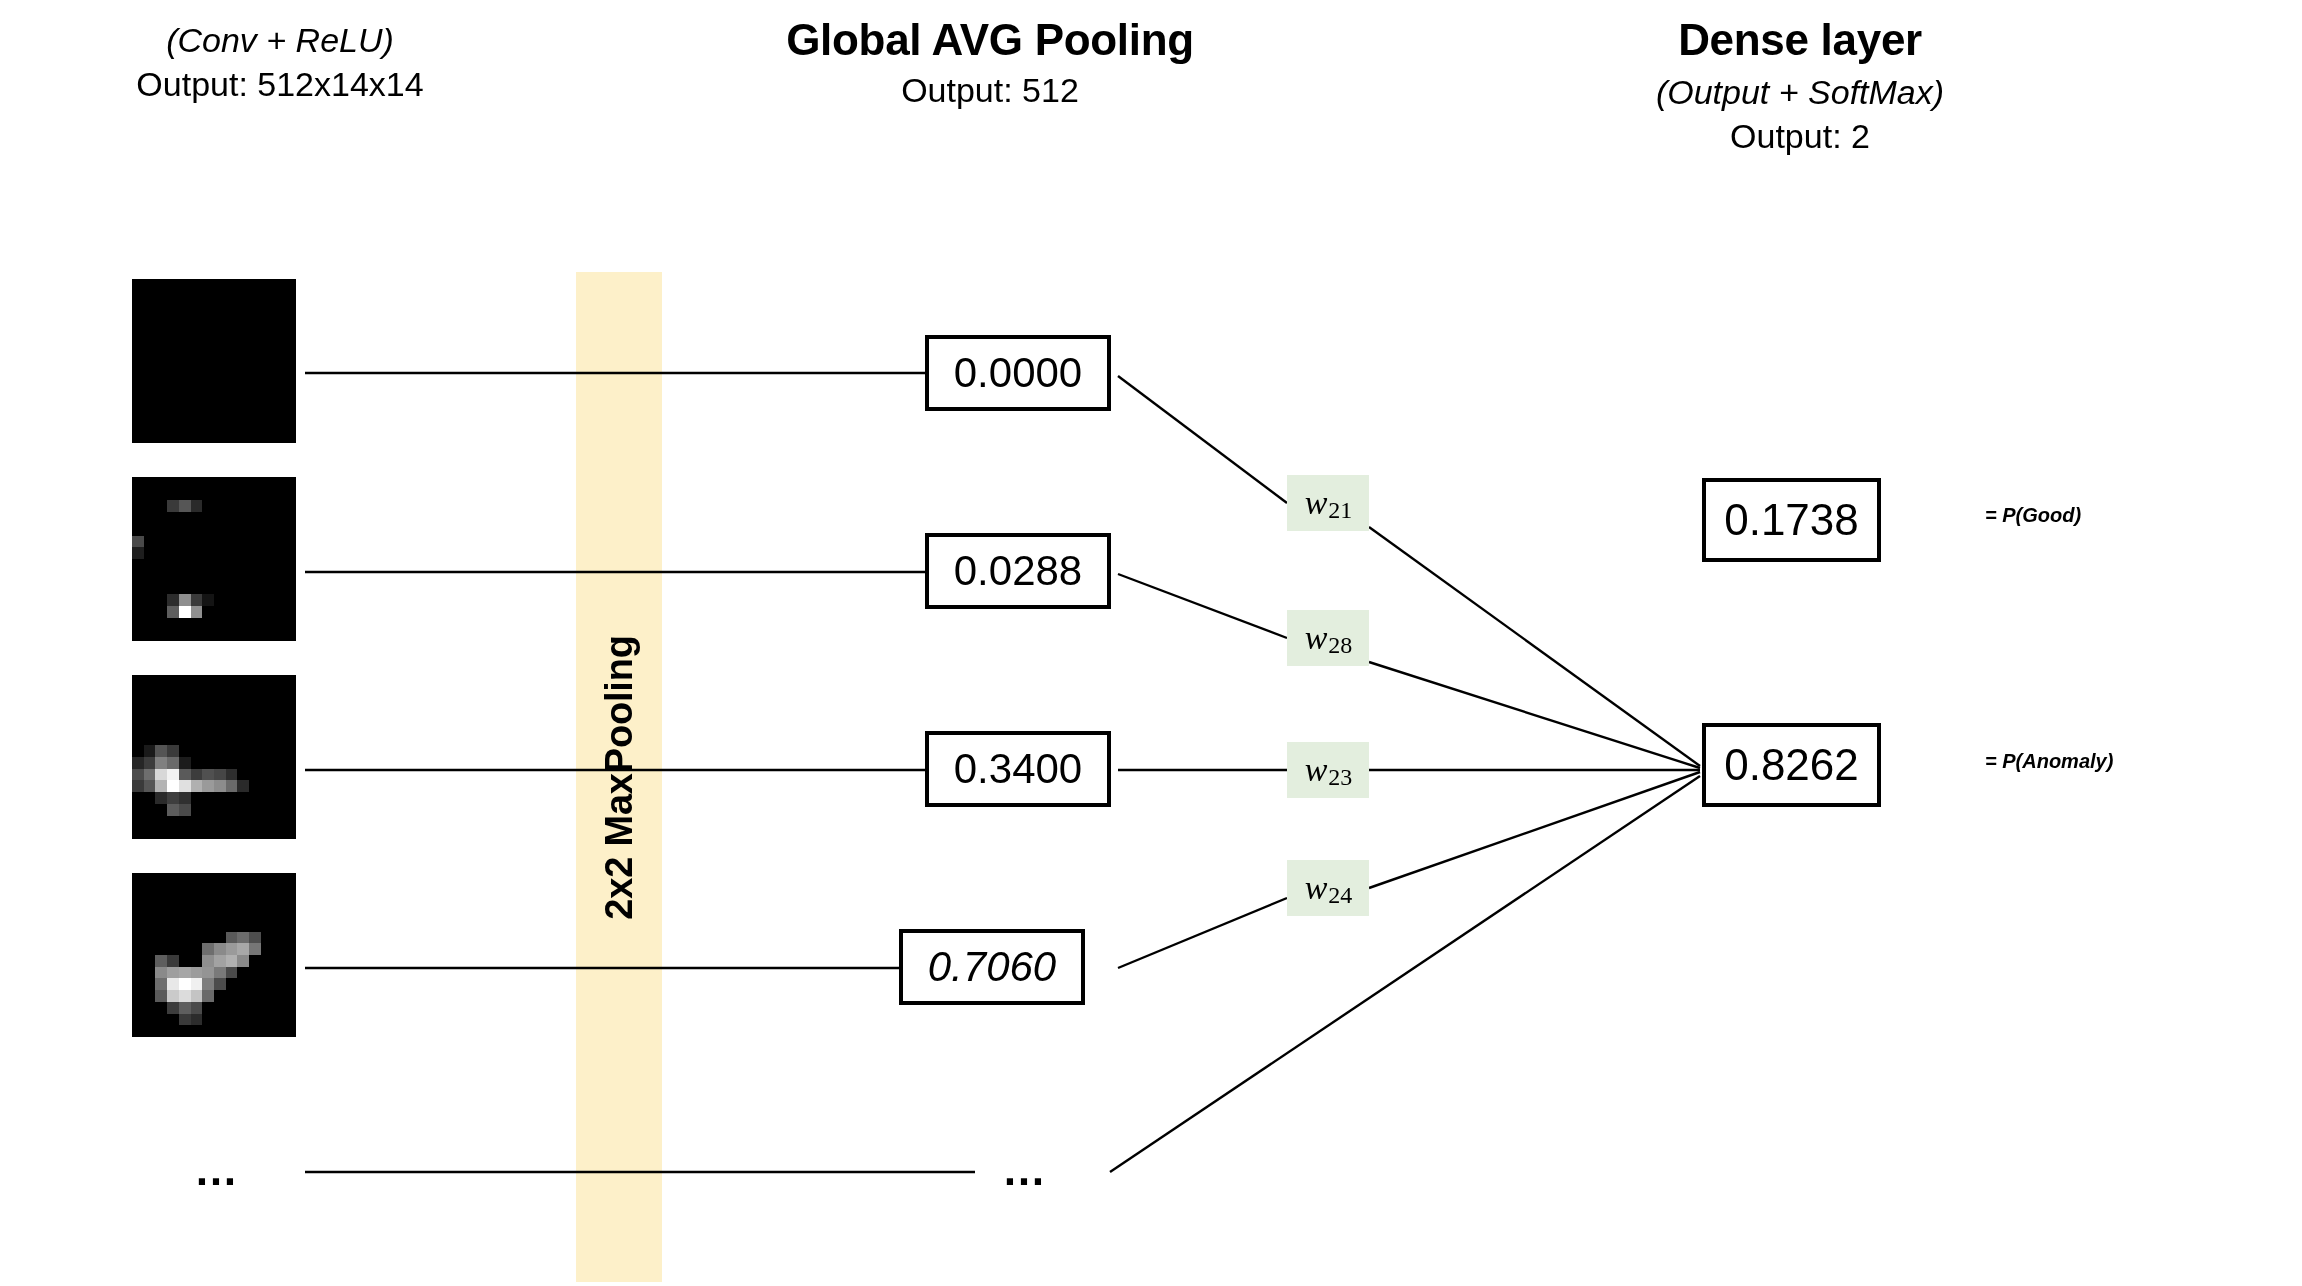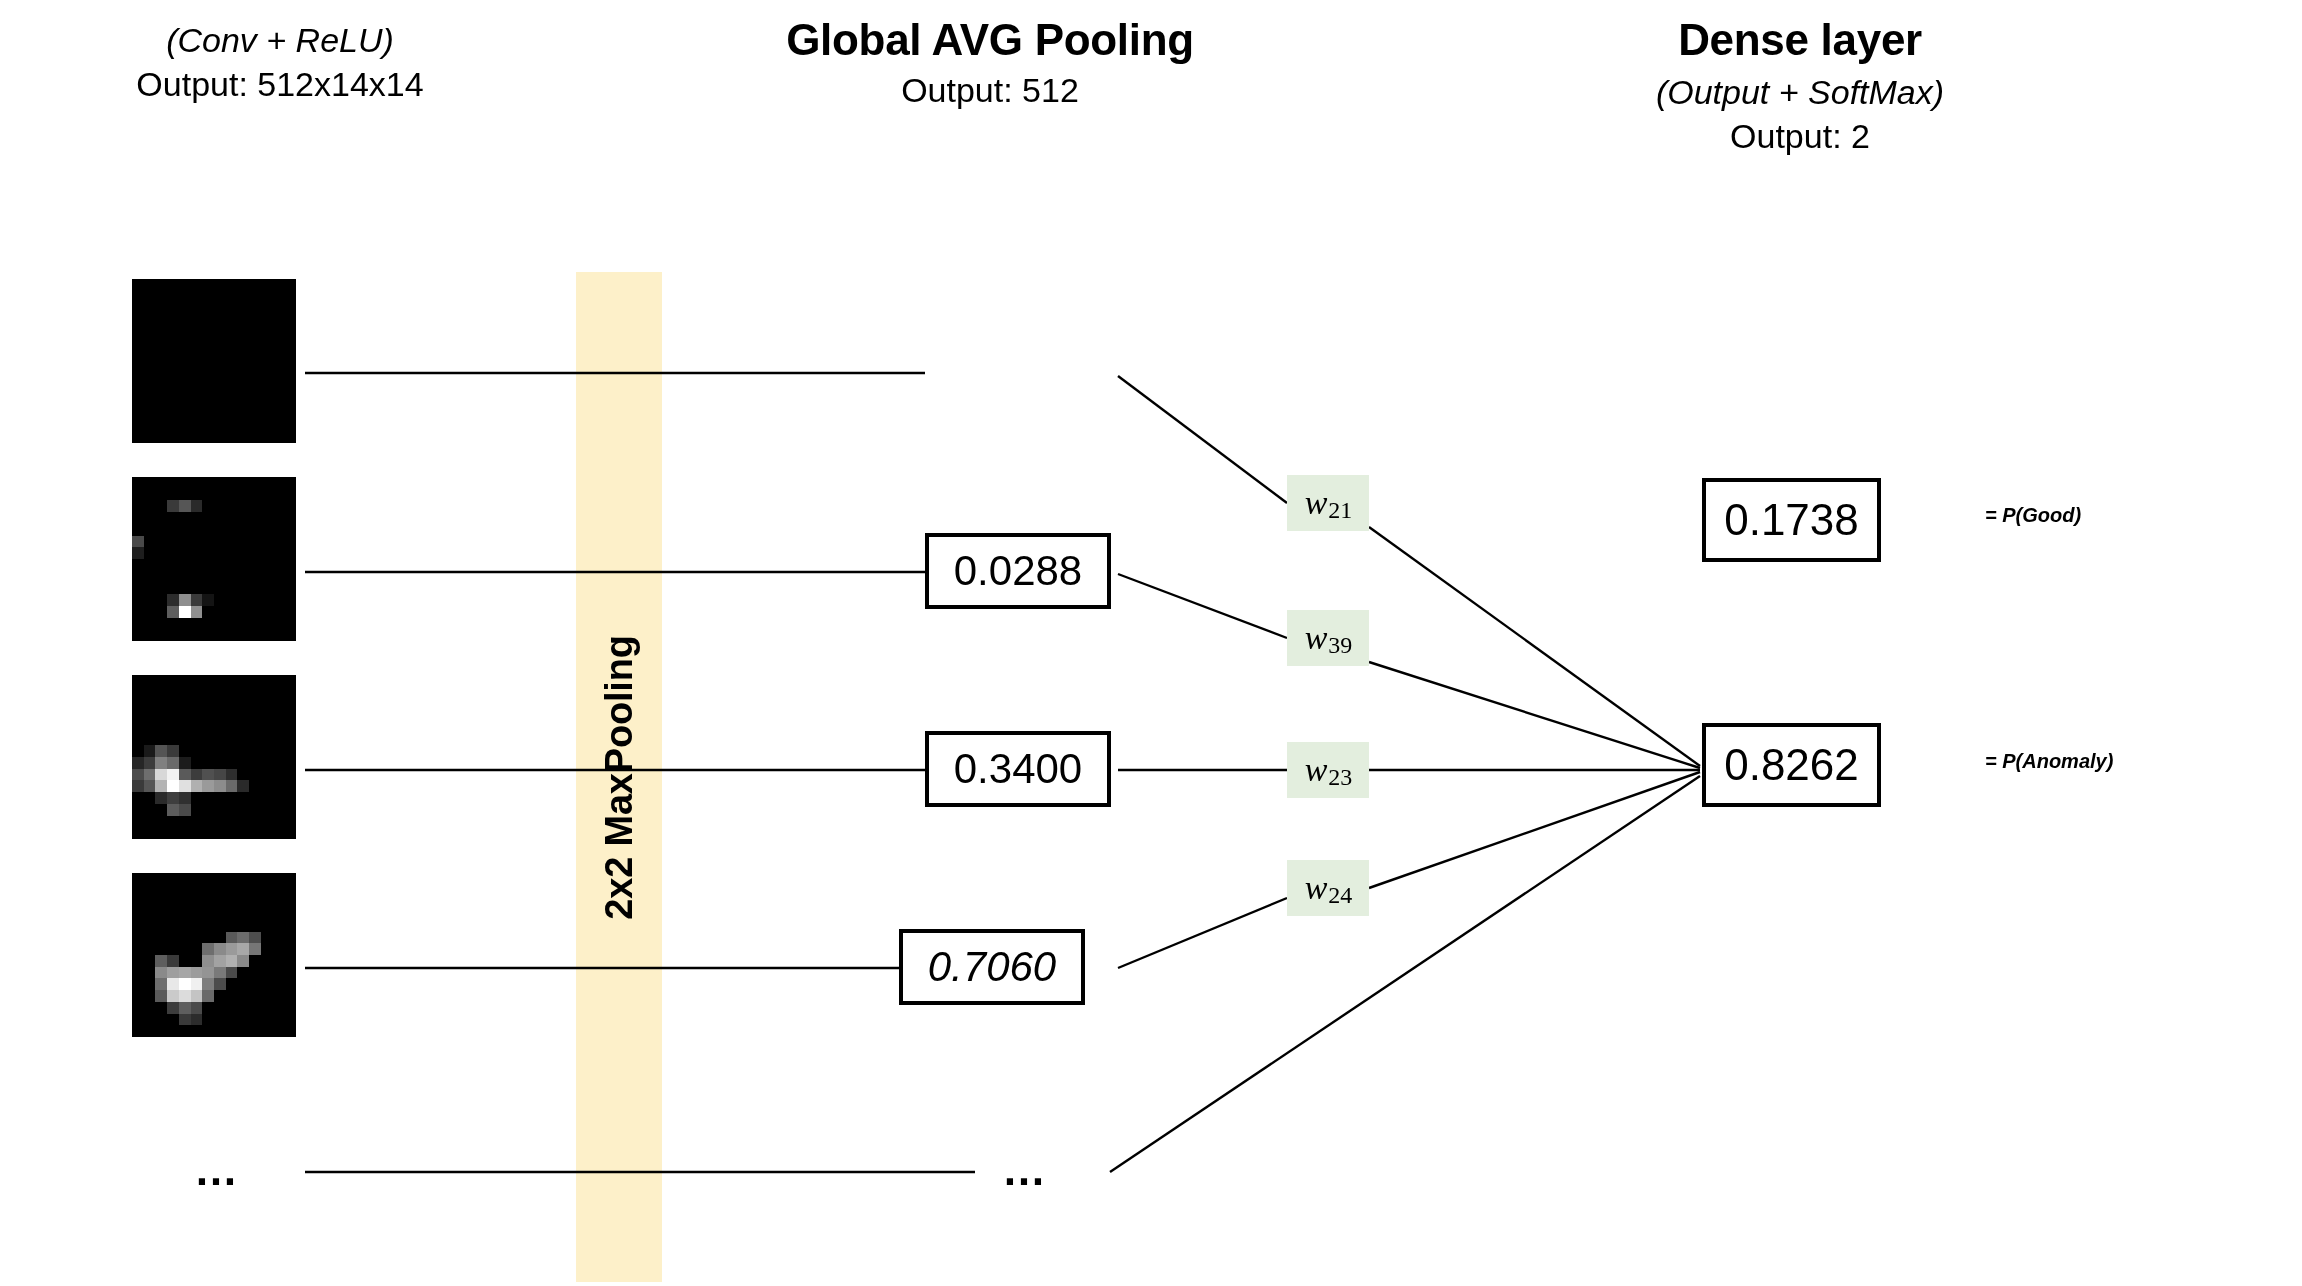--- a/index.html
+++ b/index.html
@@ -312,33 +312,34 @@
       <rect x="3" y="11" width="1" height="1" fill="#3c3c3c"></rect>
       <rect x="4" y="11" width="1" height="1" fill="#5e5e5e"></rect>
       <rect x="5" y="11" width="1" height="1" fill="#4a4a4a"></rect>
       <rect x="4" y="12" width="1" height="1" fill="#3a3a3a"></rect>
       <rect x="5" y="12" width="1" height="1" fill="#2c2c2c"></rect>
     </svg>
   </div>
 
   <div class="ellipsis" style="left:194px; top:1148px;">…</div>
 
+  <div class="valbox" style="left:925px; top:335px;">0.0000</div>
   <div class="valbox" style="left:925px; top:533px;">0.0288</div>
   <div class="valbox" style="left:925px; top:731px;">0.3400</div>
   <div class="valbox" style="left:899px; top:929px;font-style:italic;">0.7060</div>
 
   <div class="ellipsis" style="left:1002px; top:1148px;">…</div>
 
   <div class="wchip" style="left:1287px; top:475px;">
     <span>w</span>
       <sub>21</sub>
   </div>
   <div class="wchip" style="left:1287px; top:610px;">
     <span>w</span>
-      <sub>39</sub>
+      <sub>28</sub>
   </div>
   <div class="wchip" style="left:1287px; top:742px;">
     <span>w</span>
       <sub>23</sub>
   </div>
   <div class="wchip" style="left:1287px; top:860px;">
     <span>w</span>
       <sub>24</sub>
   </div>
 

